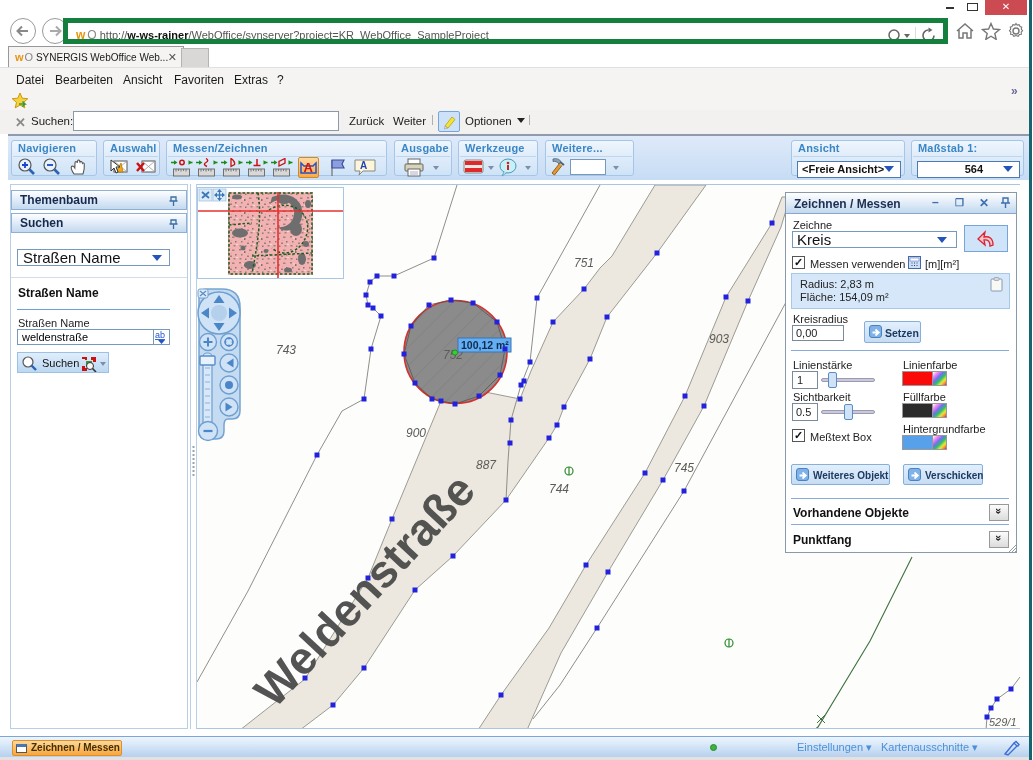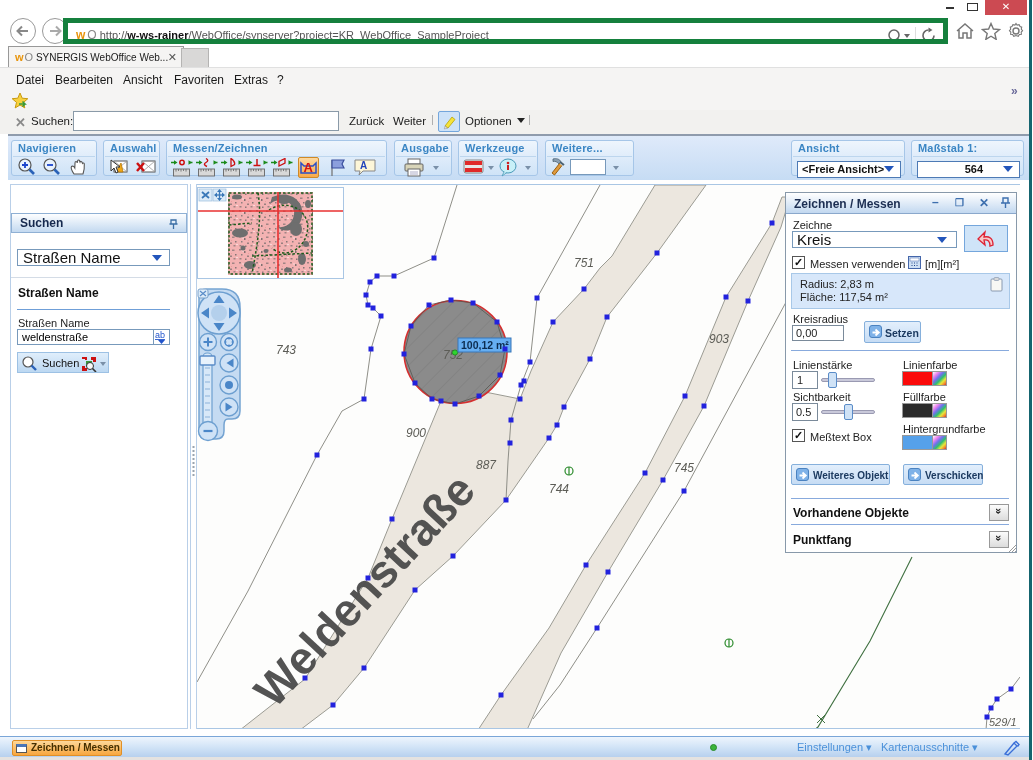--- a/index.html
+++ b/index.html
@@ -304,20 +304,23 @@
 
   <div class="tgroup" style="left:903px; width:113px;">
     <div class="hdr">Maßstab 1:</div>
       <div class="hline"></div>
     <div class="tsel" style="left:5px; width:103px; text-align:right; padding-right:36px; font-weight:bold;">564</div>
     <div class="selarr" style="left:91px; top:25px;"></div>
   </div>
 </div>
 
 <div class="abs" id="sidebar">
+  <div class="shead" style="top:5px;"><span style="padding-left:8px;">Themenbaum</span><svg class="pin" style="top:5px;" width="10" height="12" viewBox="0 0 10 12">
+        <path d="M2 1 h5 v4 h-5 Z M0.5 5 h8 M4.5 5 v5" fill="none" stroke="#3a6ea5" stroke-width="1.3"></path>
+      </svg></div>
   <div class="shead" style="top:28px;"><span style="padding-left:8px;">Suchen</span><svg class="pin" style="top:5px;" width="10" height="12" viewBox="0 0 10 12">
         <path d="M2 1 h5 v4 h-5 Z M0.5 5 h8 M4.5 5 v5" fill="none" stroke="#3a6ea5" stroke-width="1.3"></path>
       </svg></div>
 
   <div class="rsel" style="left:6px; top:64px; width:153px; height:17px; line-height:16px;"><span style="padding-left:5px;">Straßen Name</span>
     <span class="selarr" style="left:134px; top:5px;"></span>
   </div>
   <div style="position:absolute; left:0px; top:92px; width:176px; height:1px; background:#d4dce6;"></div>
   <div style="position:absolute; left:7px; top:101px; font-size:12px; font-weight:bold; color:#111;">Straßen Name</div>
   <div style="position:absolute; left:6px; top:124px; width:153px; height:1px; background:#6f9fd8;"></div>
@@ -587,21 +590,21 @@
   <div class="cbx" style="left:6px; top:63px;">✓</div>
   <div style="position:absolute; left:24px; top:65px;">Messen verwenden</div>
   <svg style="position:absolute; left:122px; top:63px;" width="13" height="13" viewBox="0 0 13 13">
       <rect x="0.5" y="0.5" width="12" height="12" fill="#cfe0f4" stroke="#4466aa"></rect>
       <rect x="2" y="2" width="9" height="3" fill="#fff" stroke="#4466aa" stroke-width="0.5"></rect>
       <path d="M3.5 7 h1 M6 7 h1 M8.5 7 h1 M3.5 9.5 h1 M6 9.5 h1 M8.5 9.5 h1" stroke="#224488" stroke-width="1.2"></path>
     </svg>
   <div style="position:absolute; left:139px; top:65px;">[m][m²]</div>
   <div style="position:absolute; left:5px; top:80px; width:219px; height:36px; background:#d7e7fa; border:1px solid #a8c8e8;">
     <div style="position:absolute; left:8px; top:4px;">Radius: 2,83 m</div>
-    <div style="position:absolute; left:8px; top:17px;">Fläche: 117,54 m²</div>
+    <div style="position:absolute; left:8px; top:17px;">Fläche: 154,09 m²</div>
     <svg style="position:absolute; left:198px; top:3px;" width="13" height="15" viewBox="0 0 13 15">
         <rect x="1" y="2" width="11" height="12" rx="1" fill="#f8f8f4" stroke="#8a9ab0"></rect>
         <rect x="4" y="0.5" width="5" height="3" rx="1" fill="#d8d8d8" stroke="#8a9ab0" stroke-width="0.7"></rect>
       </svg>
   </div>
   <div style="position:absolute; left:7px; top:120px;">Kreisradius</div>
   <div style="position:absolute; left:6px; top:132px; width:52px; height:16px; background:#fff; border:1px solid #7a8a9a; line-height:15px;"><span style="padding-left:3px;">0,00</span></div>
   <div class="rbtn" style="left:78px; top:128px; width:57px; height:22px;">
     <span class="bluearr" style="left:4px; top:3px;"><svg width="13" height="13" viewBox="0 0 13 13">
           <path d="M2.5 6.5 h5 M5.5 3.5 L8.8 6.5 L5.5 9.5" fill="none" stroke="#fff" stroke-width="1.8"></path>

